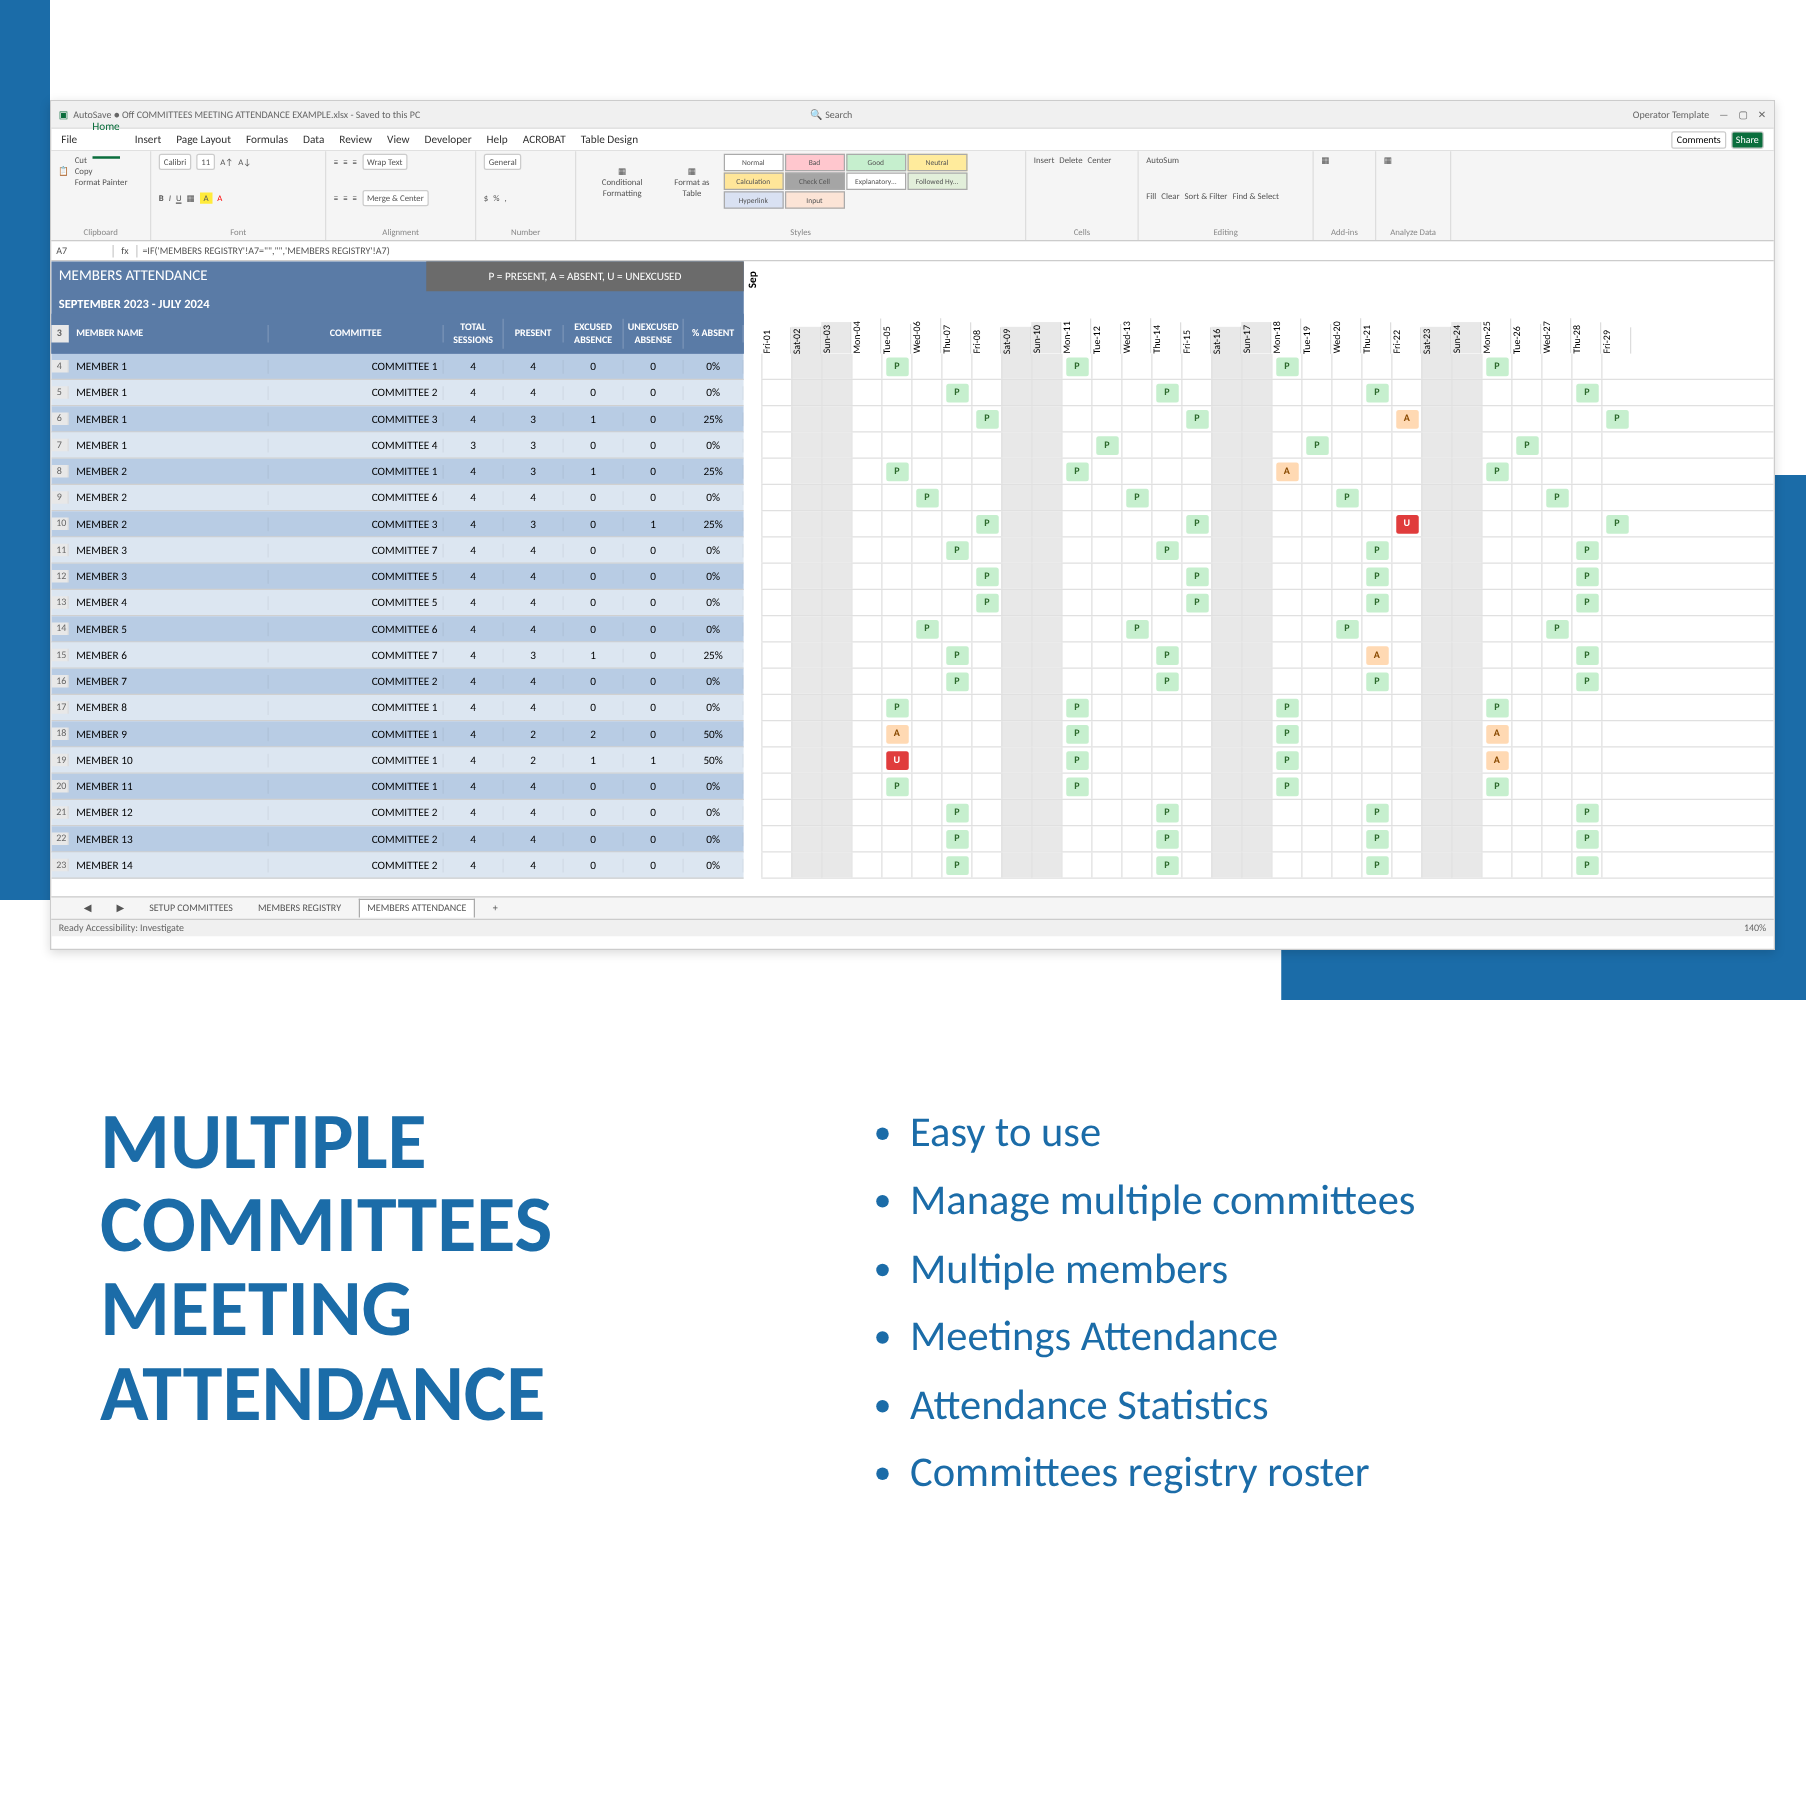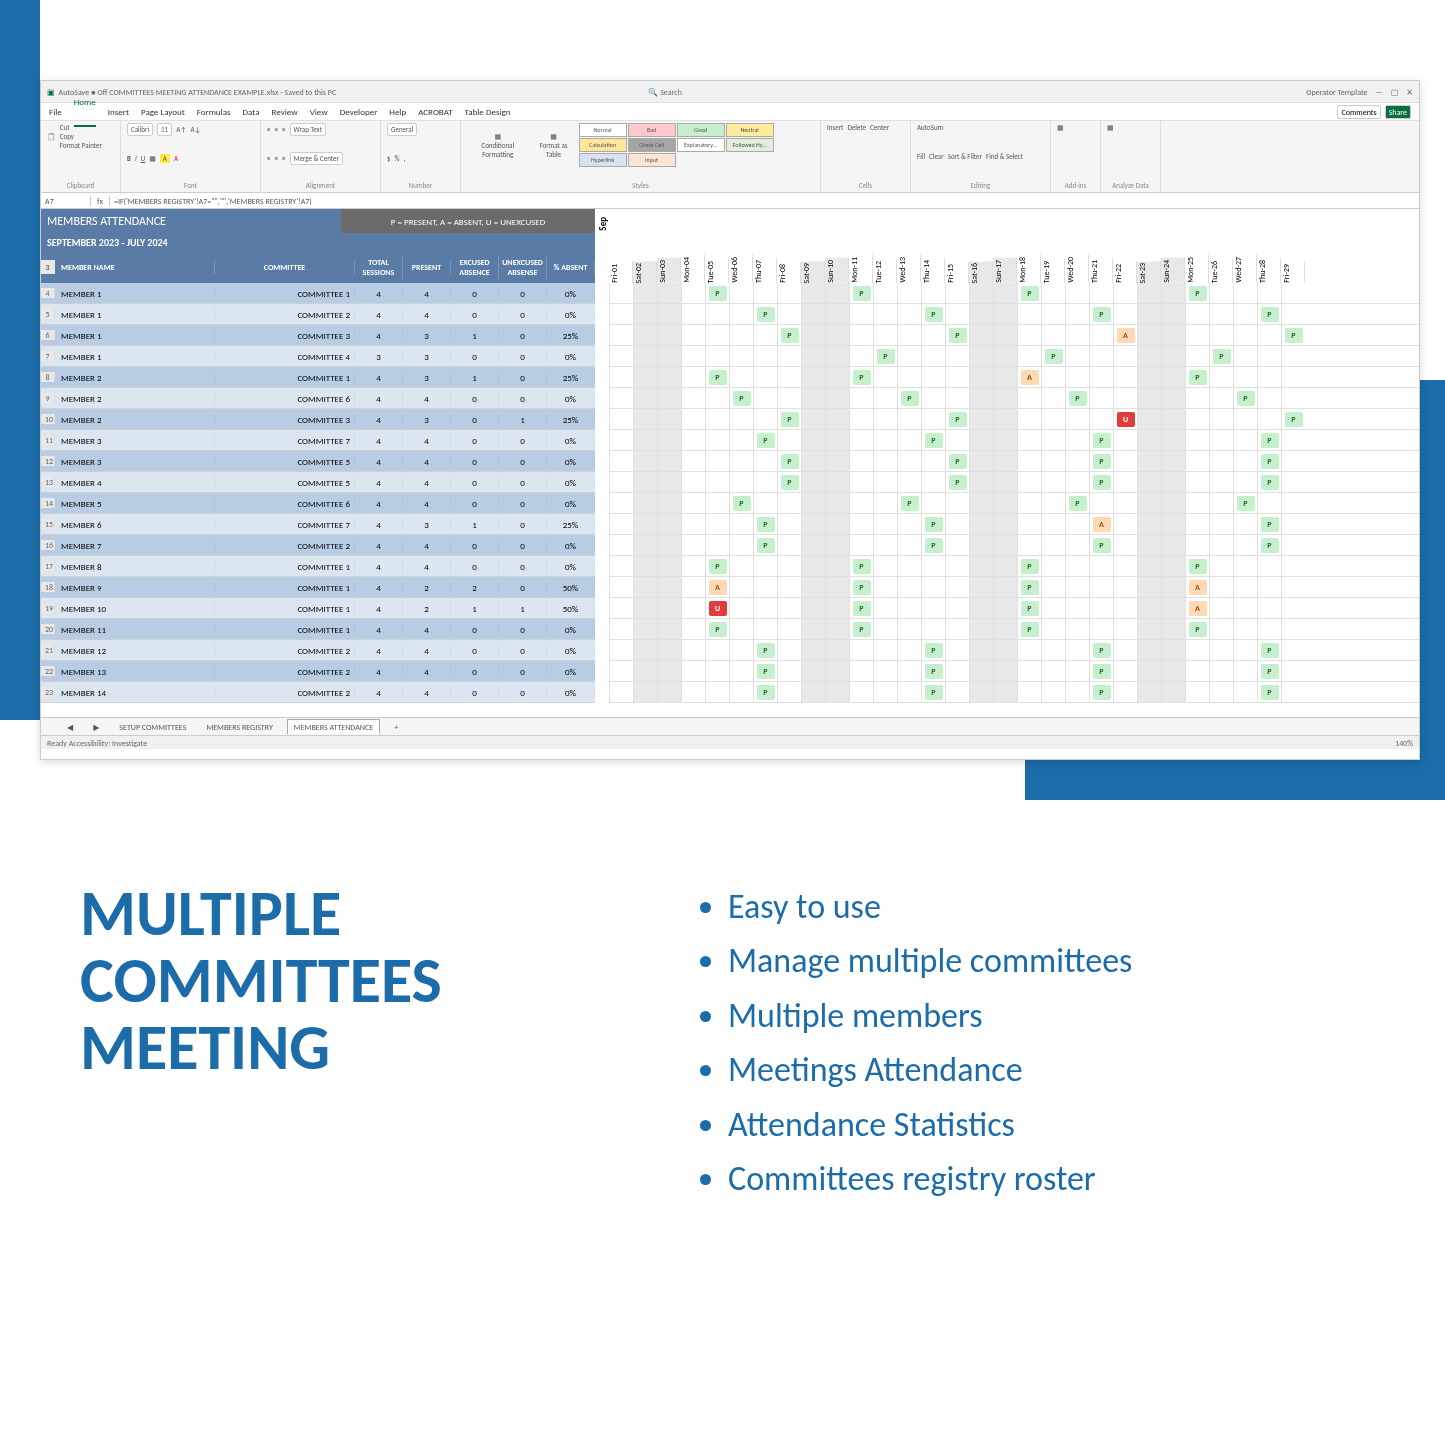--- a/index.html
+++ b/index.html
@@ -1262,20 +1262,21 @@
   <div class="statusbar">
     <span>Ready   Accessibility: Investigate</span>
     <span style="margin-left:auto">140%</span>
   </div>
 </div>
 
 <div class="promo-title">
   <div>MULTIPLE</div>
   <div>COMMITTEES</div>
   <div>MEETING</div>
+  <div>ATTENDANCE</div>
 </div>
 <ul class="promo-list" id="promo-list">
     <li>Easy to use</li>
     <li>Manage multiple committees</li>
     <li>Multiple members</li>
     <li>Meetings Attendance</li>
     <li>Attendance Statistics</li>
     <li>Committees registry roster</li>
   </ul>
 

